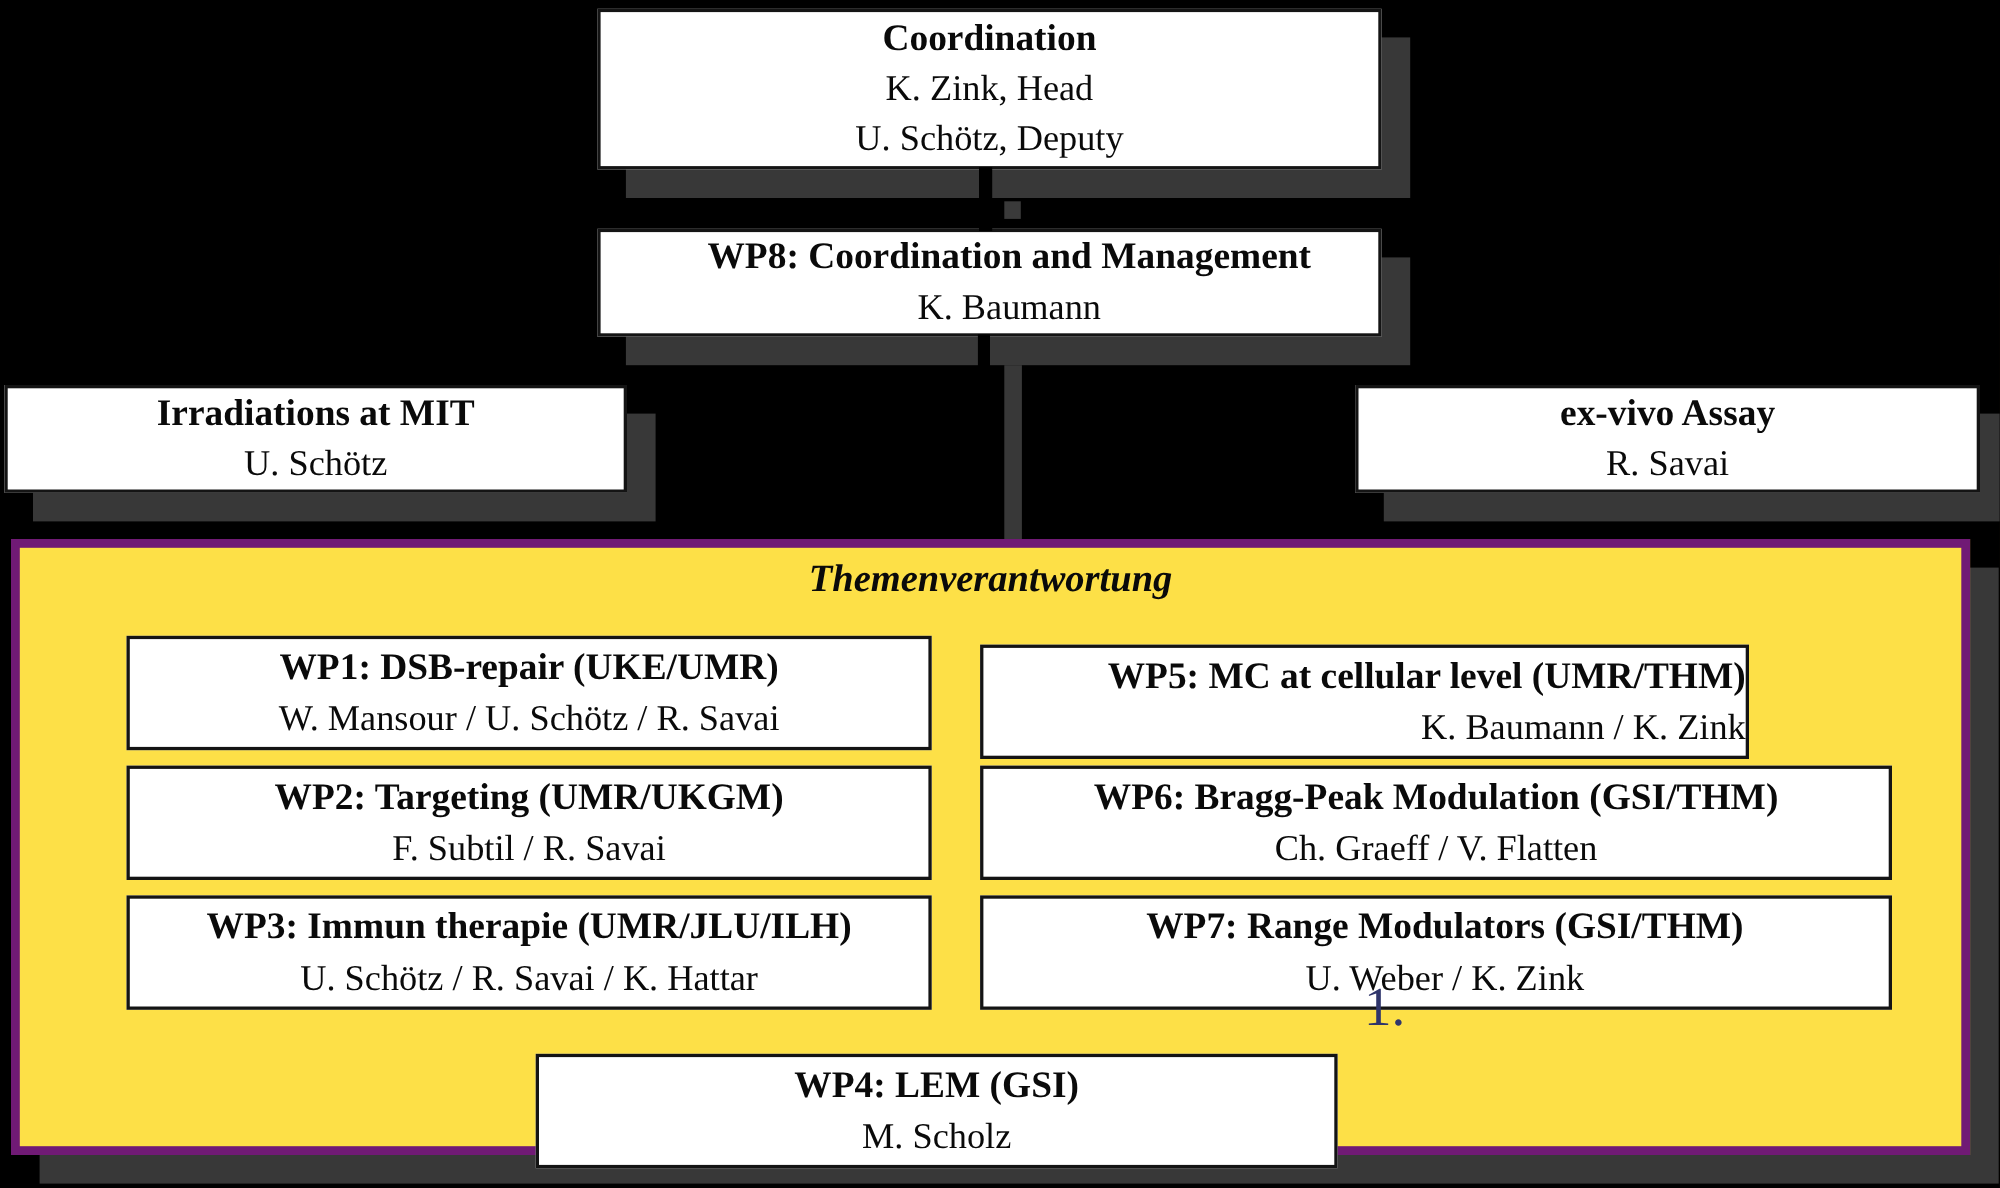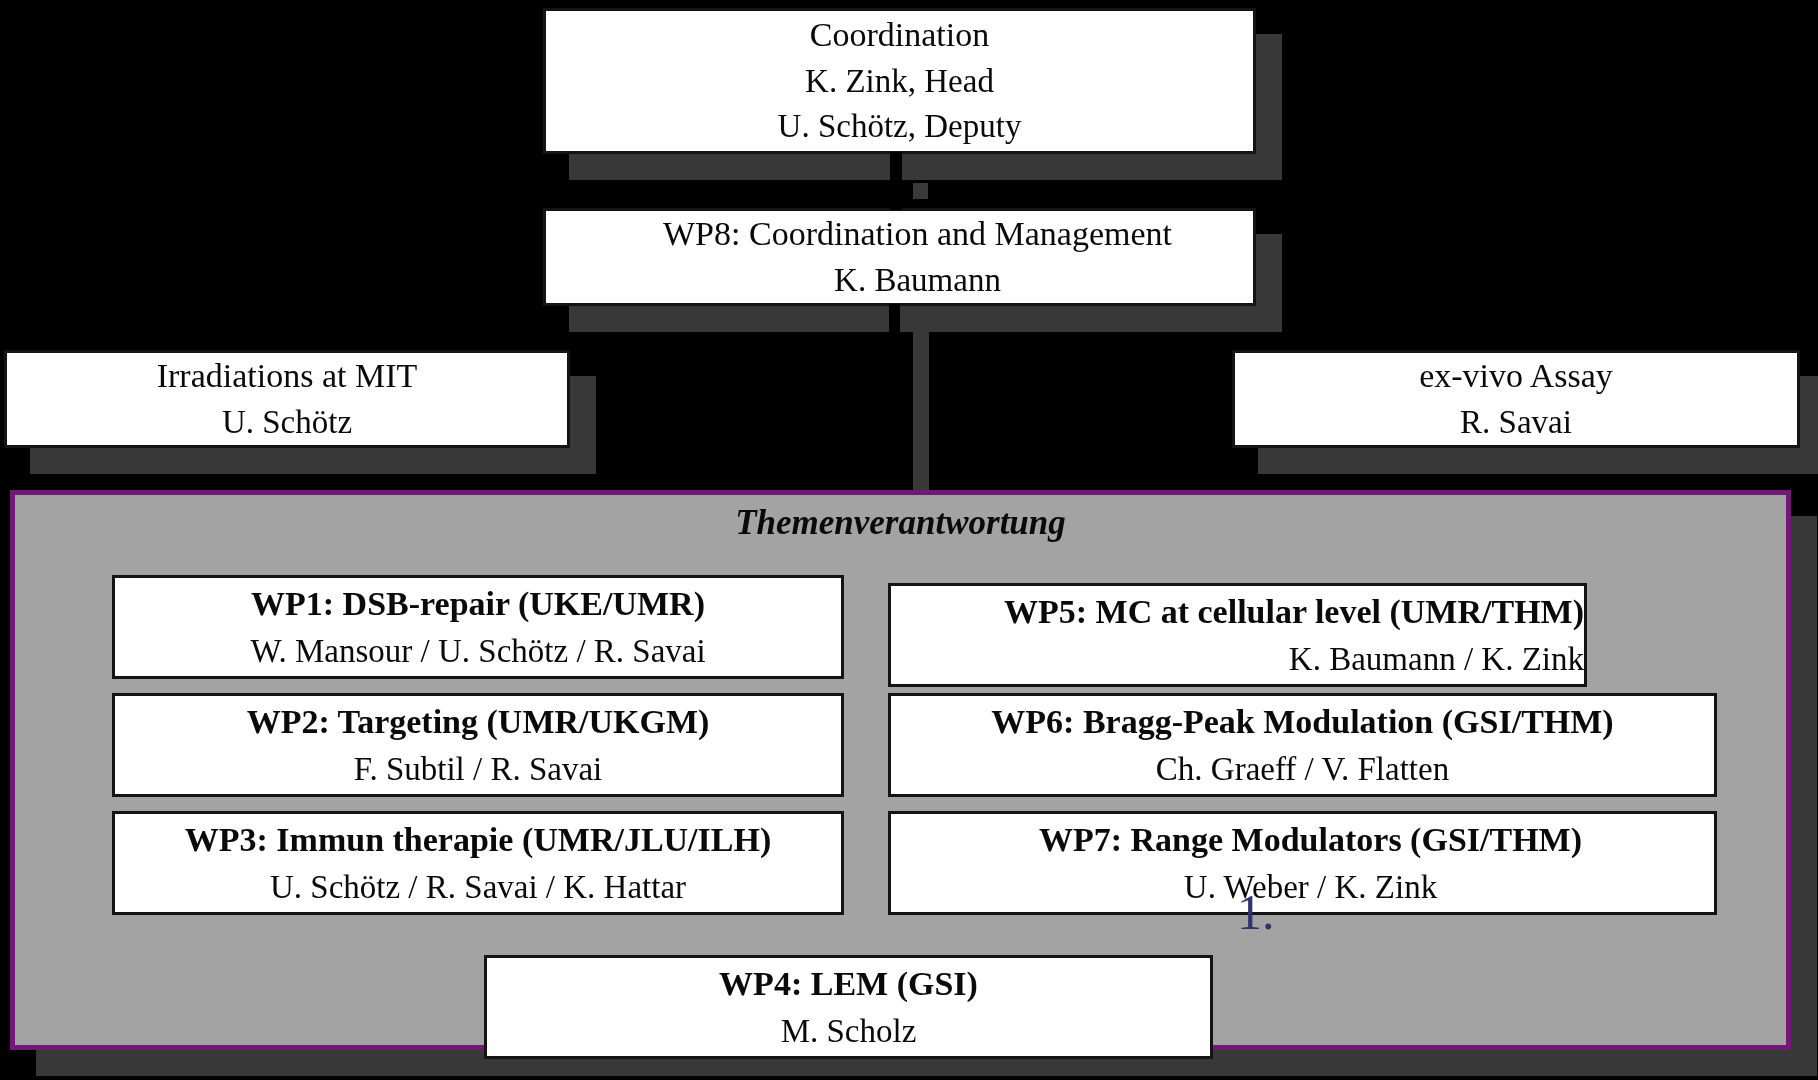--- a/index.html
+++ b/index.html
@@ -16,26 +16,26 @@
     background:#ffffff;
     border:3px solid #141414;
     box-sizing:border-box;
     display:flex;
     flex-direction:column;
     justify-content:center;
     align-items:center;
     text-align:center;
   }
   .shadowed{ box-shadow:26px 26px 0 0 #383838; }
-  .box .title{ font-weight:400; font-size:34px; line-height:1.38; white-space:nowrap;}
+  .box .title{ font-weight:700; font-size:34px; line-height:1.38; white-space:nowrap;}
   .box .people{ font-weight:400; font-size:33px; line-height:1.38; white-space:nowrap;}
   .container-box{
     position:absolute;
-    background:#a3a3a3;
-    border:5px solid #701a75;
+    background:#fde047;
+    border:8px solid #701a75;
     box-sizing:border-box;
     box-shadow:26px 26px 0 0 #383838;
   }
   .container-title{
     position:absolute;
     top:8px; left:0; width:100%;
     text-align:center;
     font-weight:700; font-style:italic;
     font-size:35px;
   }

